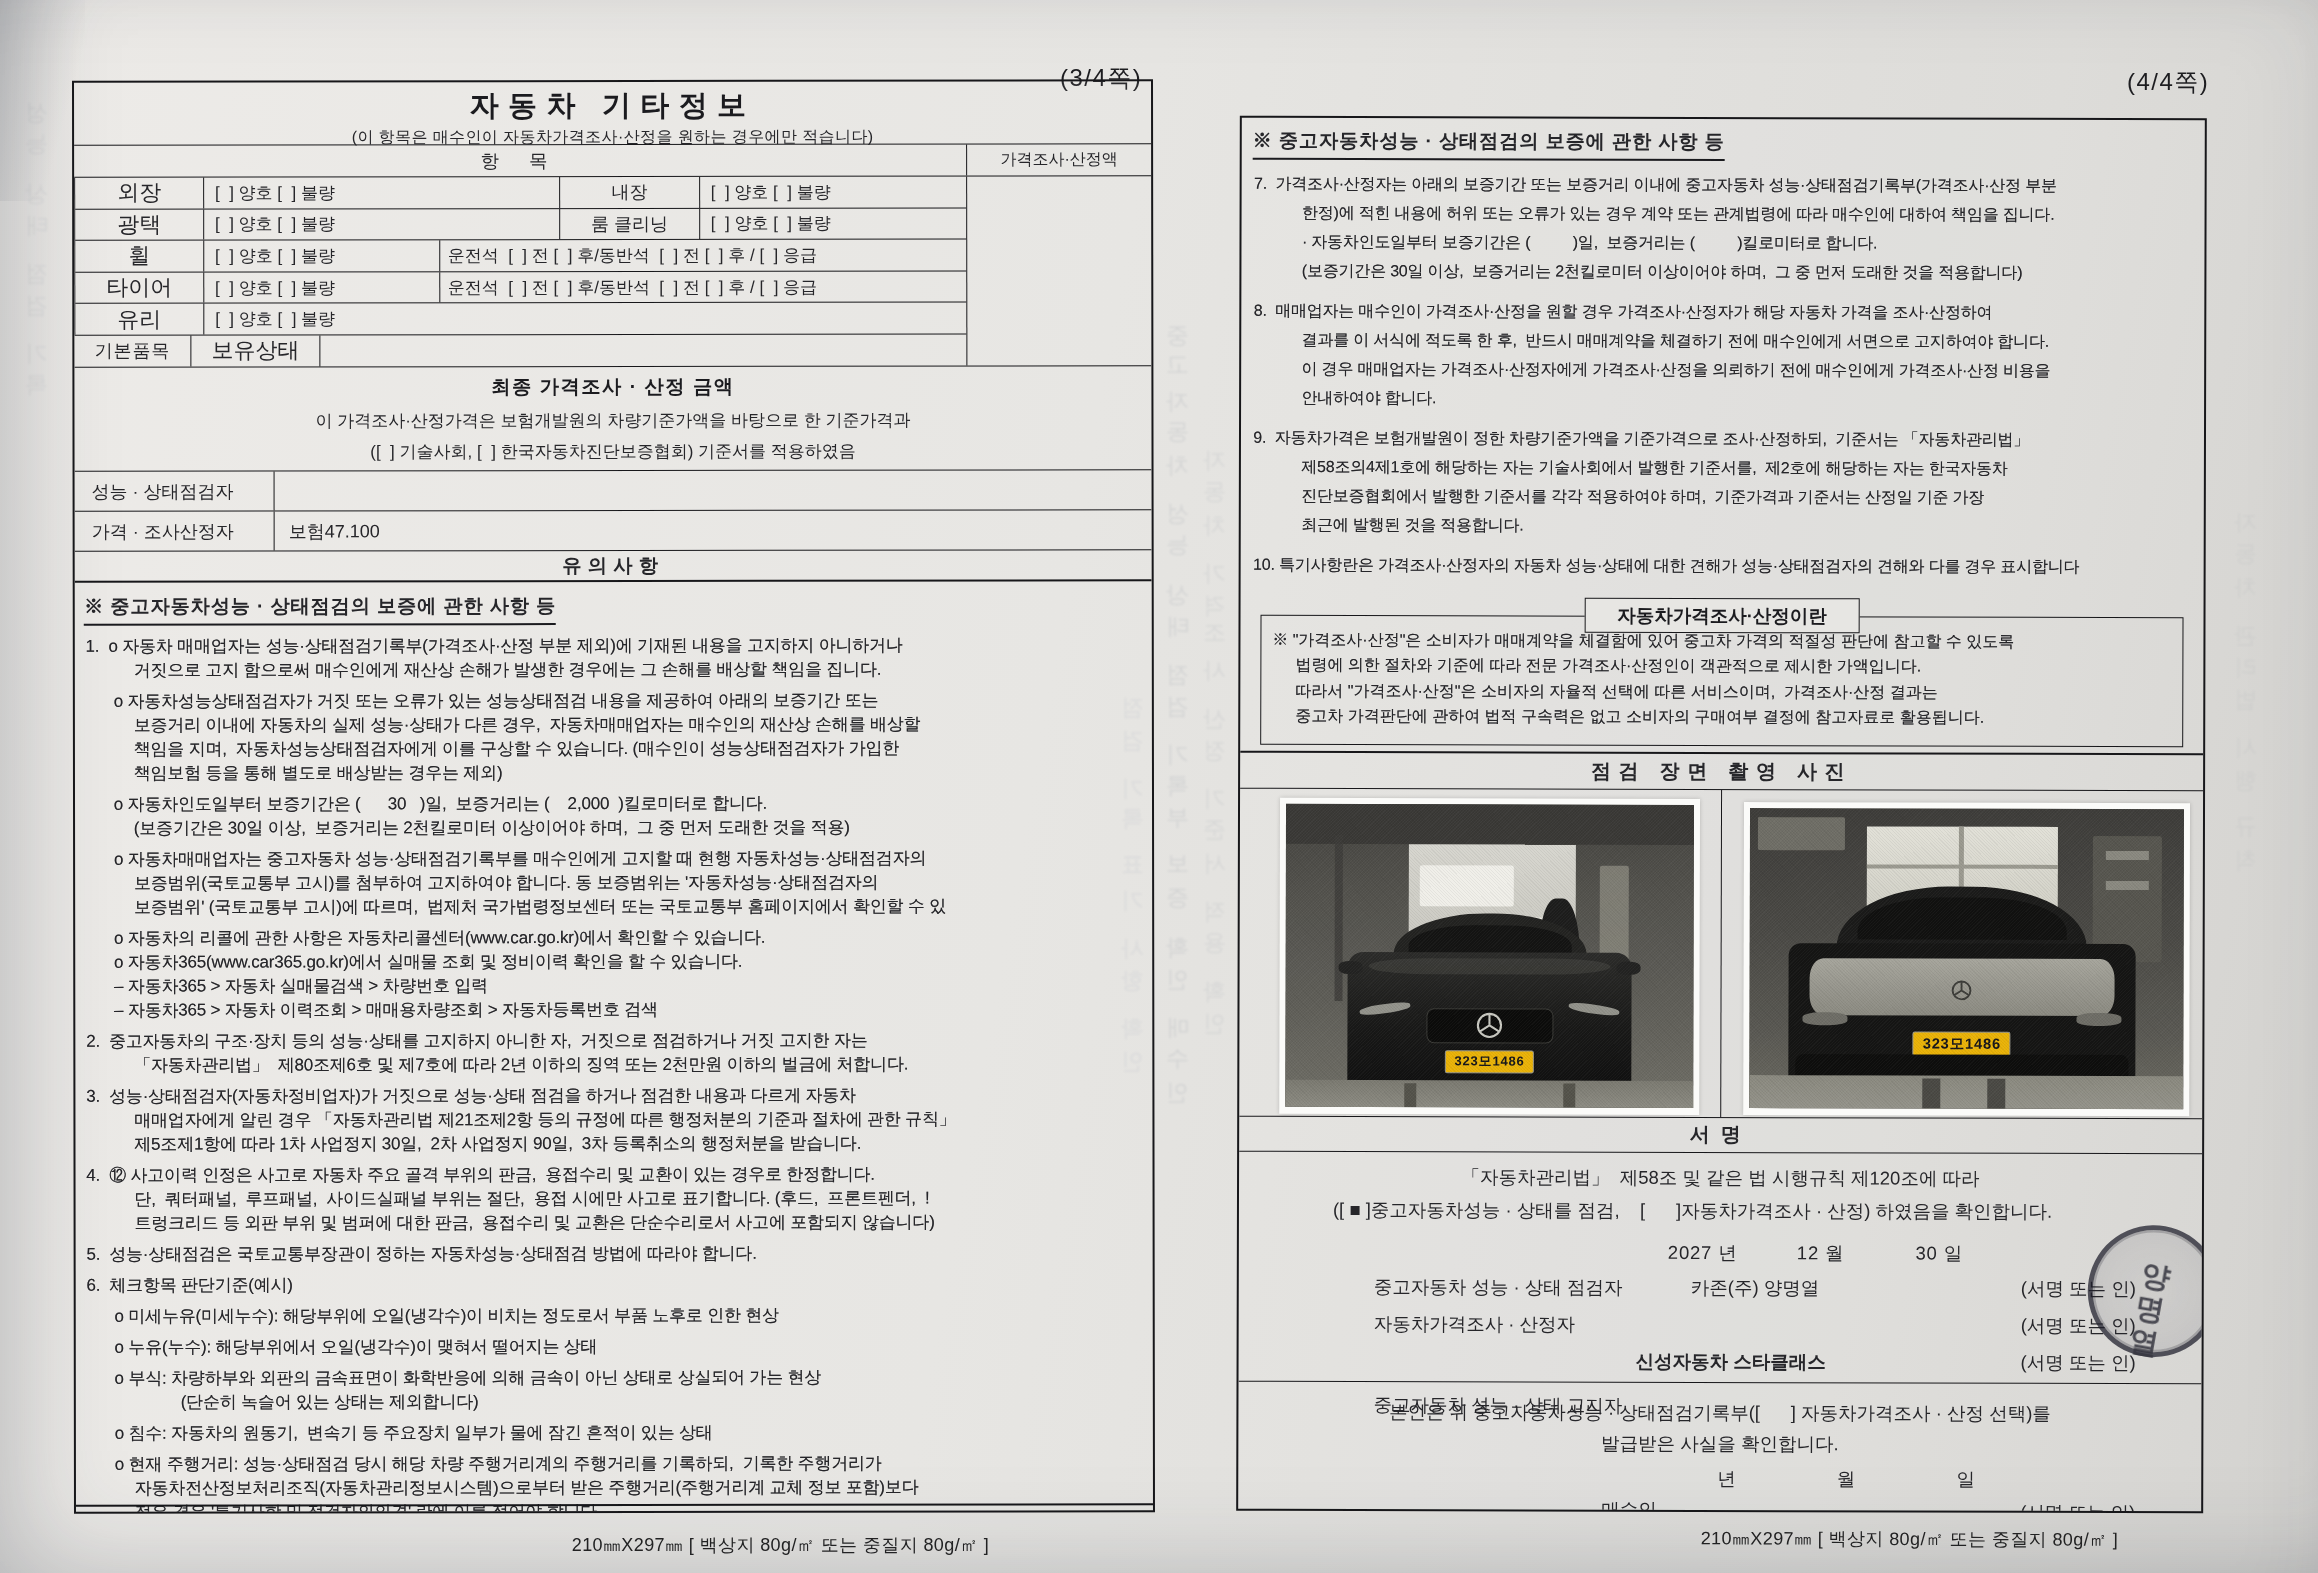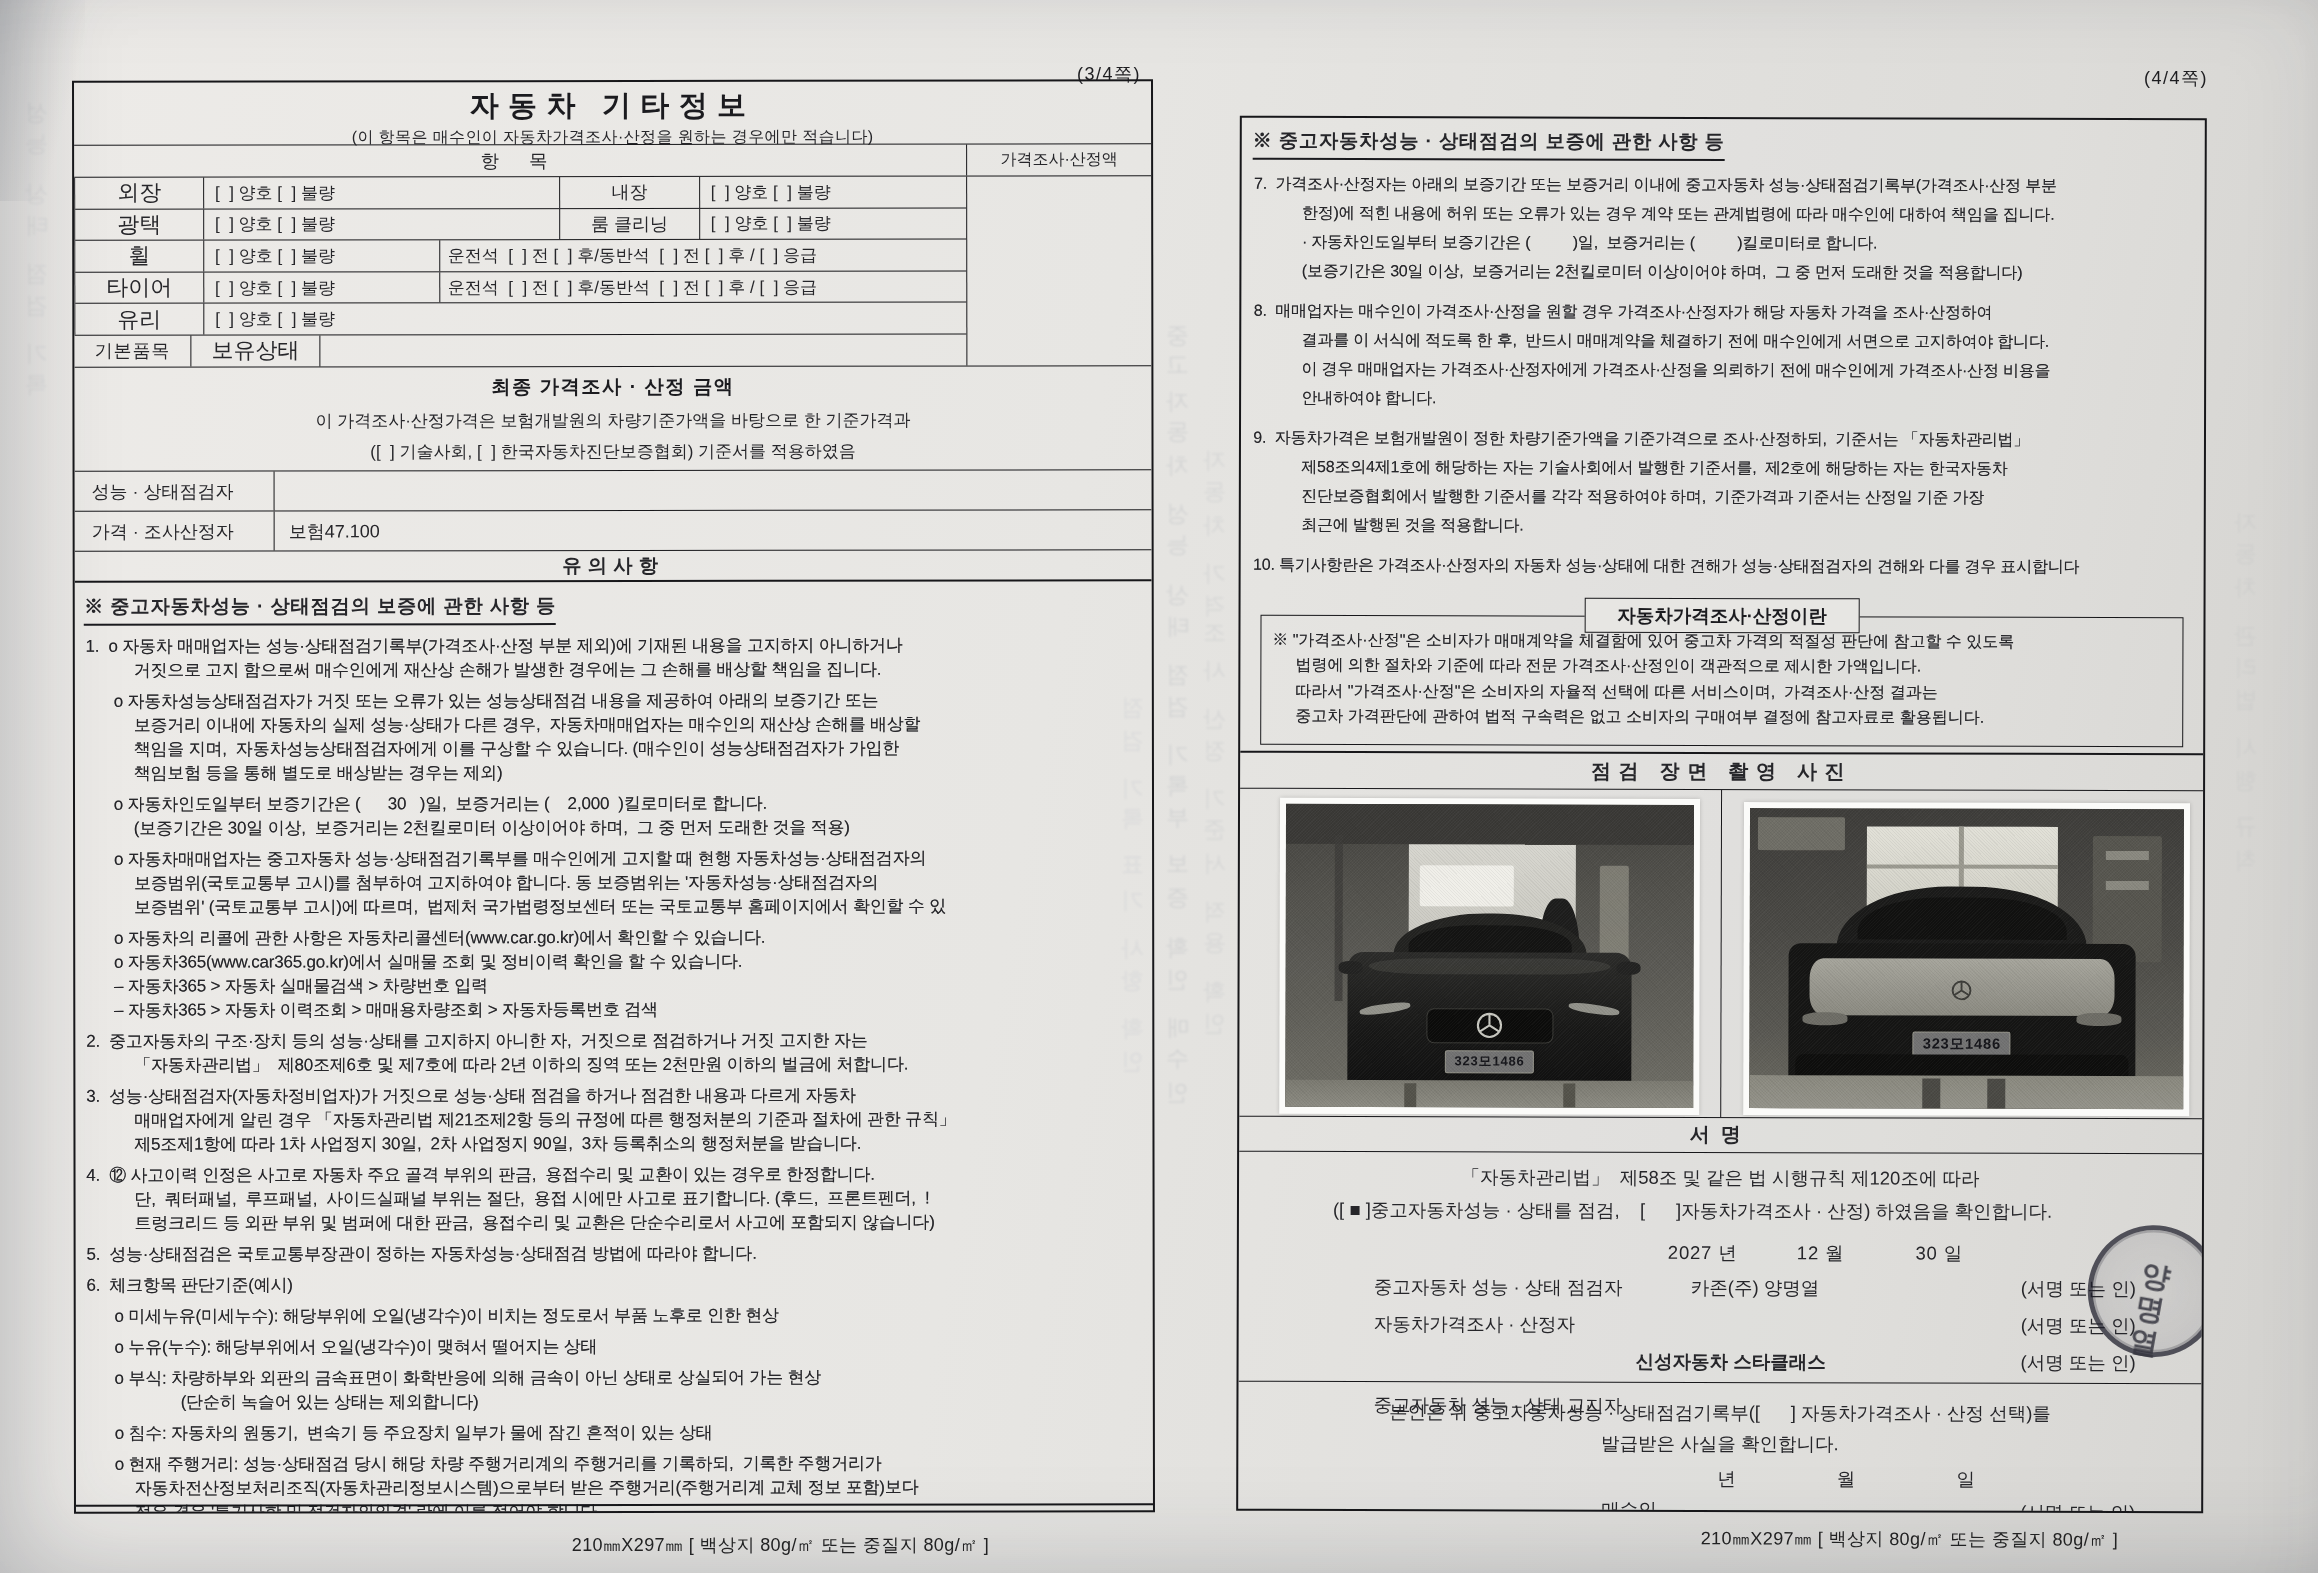--- a/index.html
+++ b/index.html
@@ -11,21 +11,21 @@
   .corner{position:absolute;left:0;top:0;width:85px;height:201px;
     background:linear-gradient(105deg,rgba(80,88,100,.20),transparent 70%);}
   
   .ghost{position:absolute;writing-mode:vertical-rl;transform:scaleX(-1);
     color:#45536b;font-size:23px;letter-spacing:9.3px;filter:blur(1px);pointer-events:none;white-space:pre;}
   
   .pagebox{position:absolute;border:2.3px solid #17171a;overflow:hidden;background:rgba(255,255,255,0.06);}
   .p3box{left:73px;top:80px;width:1077px;height:1429px;transform:rotate(-0.08deg);}
   .p3box::after{content:"";position:absolute;left:0;right:0;bottom:4.6px;height:2.3px;background:#17171a;}
   .p4box{left:1238px;top:117px;width:963px;height:1391px;transform:rotate(0.15deg);}
-  .plabel{position:absolute;font-size:18px;color:#1d1d20;letter-spacing:1.5px;margin-left:17px;}
+  .plabel{position:absolute;font-size:24px;color:#1d1d20;letter-spacing:1.5px;}
   .plabel3{left:1060px;top:62px;}
   .plabel4{left:2127px;top:66px;}
   .footer{position:absolute;font-size:18px;color:#222;letter-spacing:0.4px;white-space:pre;}
   .footer3{left:479px;top:1533px;width:603px;text-align:center;}
   .footer4{left:1608px;top:1527px;width:603px;text-align:center;transform:rotate(0.2deg);}
   .ink{color:#1b1b1f;}
   
   .hdr{height:58px;border-bottom:1.5px solid #17171a;text-align:center;padding-top:3.9px;}
   .hdr .t{font-size:29px;font-weight:bold;letter-spacing:9.3px;}
   .hdr .s{font-size:16px;margin-top:0.8px;letter-spacing:0.4px;}
@@ -88,21 +88,21 @@
   .pcell{flex:1;position:relative;}
   .pcell + .pcell{border-left:1.5px solid #17171a;}
   .photo{position:absolute;background:#fbfbf9;padding:6.2px;box-shadow:0 0 4.6px rgba(0,0,0,.18);}
   .photo1{left:40px;top:9.3px;width:408px;height:303px;}
   .photo2{left:21.6px;top:12.4px;width:434px;height:300px;}
   .pimg{position:relative;width:100%;height:100%;overflow:hidden;background:#5c5b56;}
   .lay{position:absolute;}
   .grain{position:absolute;inset:0;pointer-events:none;opacity:.55;
     background-image:repeating-linear-gradient(45deg,rgba(0,0,0,.09) 0 0.8px,transparent 0.8px 2.3px),
                      repeating-linear-gradient(-45deg,rgba(255,255,255,.07) 0 0.8px,transparent 0.8px 2.3px);}
-  .plate{position:absolute;background:#737373;color:#15151a;font-weight:bold;text-align:center;border-radius:2.3px;
+  .plate{position:absolute;background:#eab308;color:#15151a;font-weight:bold;text-align:center;border-radius:2.3px;
     border:0.8px solid #9a998f;letter-spacing:0.8px;box-shadow:0 0 2.3px rgba(0,0,0,.4);}
   .signhdr{height:34px;border-bottom:1.5px solid #17171a;display:flex;align-items:center;justify-content:center;font-size:20px;font-weight:bold;letter-spacing:10.8px;}
   .signblock{position:relative;height:229px;font-size:18.5px;}
   .law1{position:absolute;top:12.4px;width:100%;text-align:center;white-space:pre;}
   .law2{position:absolute;top:45px;left:94px;white-space:pre;}
   .sdate{position:absolute;top:87px;left:429px;white-space:pre;letter-spacing:0.8px;}
   .srow{position:absolute;left:135px;white-space:pre;}
   .sval{position:absolute;white-space:pre;}
   .ssign{position:absolute;left:782px;white-space:pre;}
   .stamp{position:absolute;left:849px;top:71px;width:122px;height:122px;border:5.4px solid rgba(32,32,44,.82);

